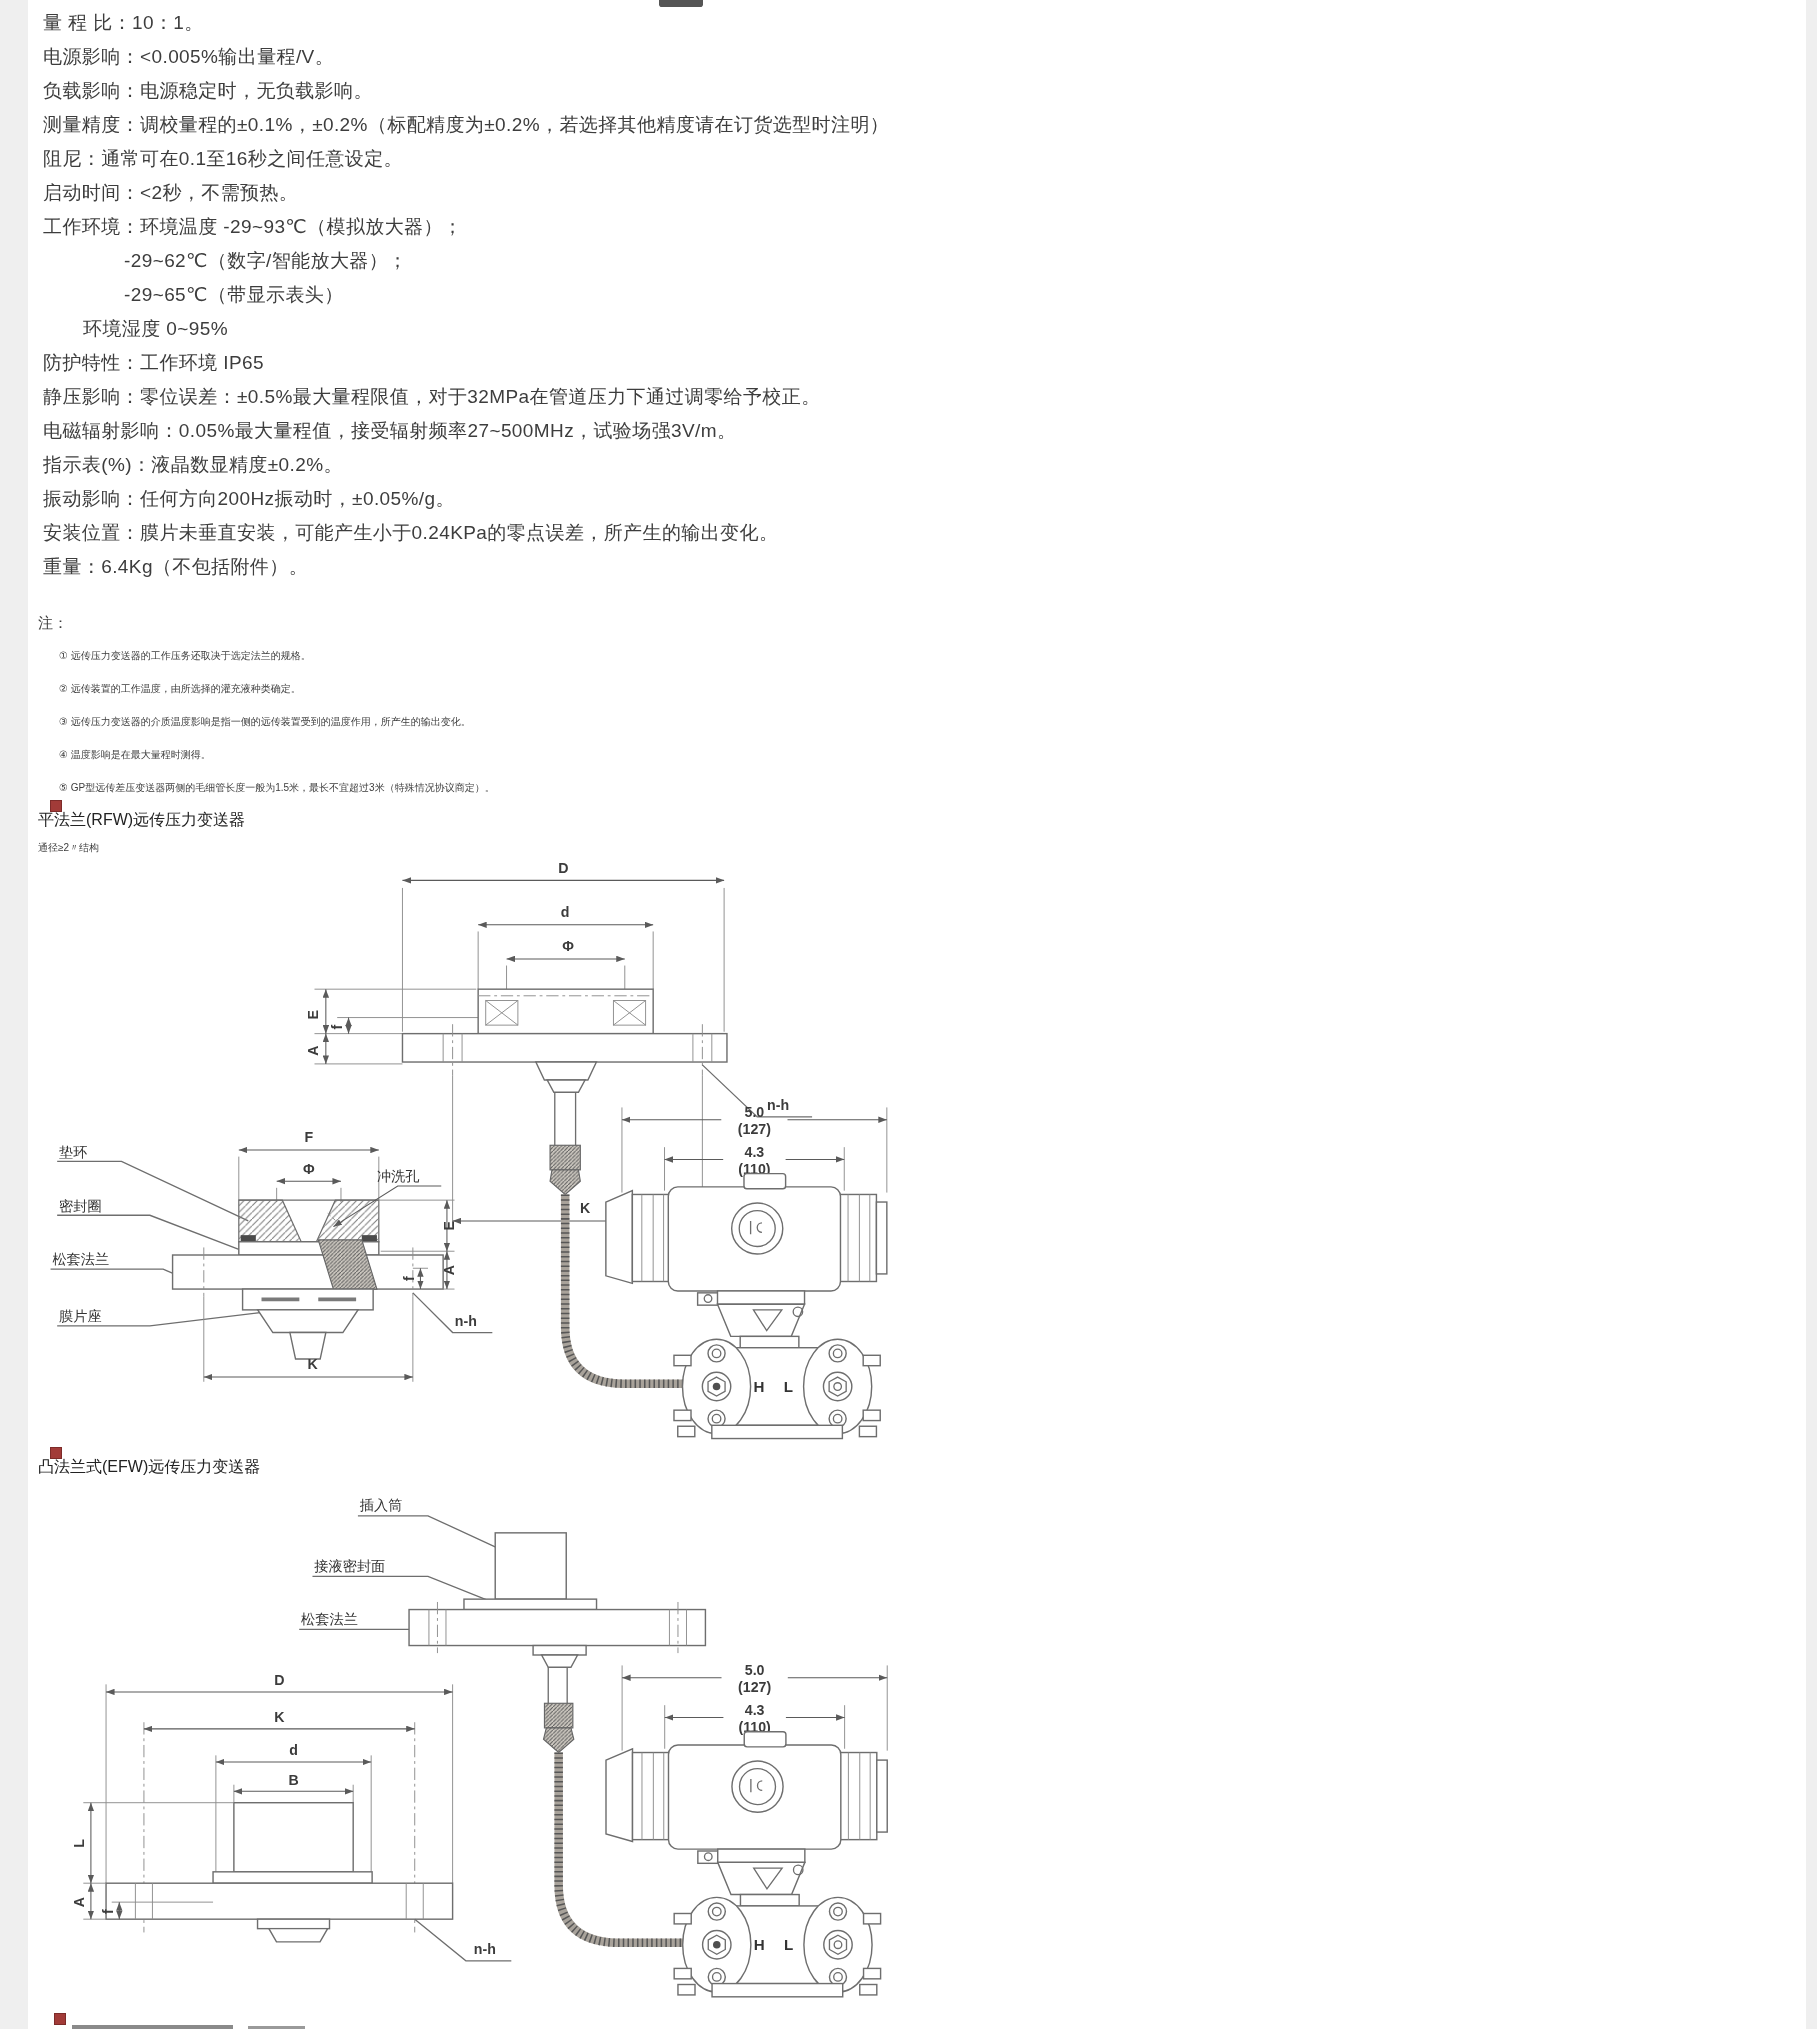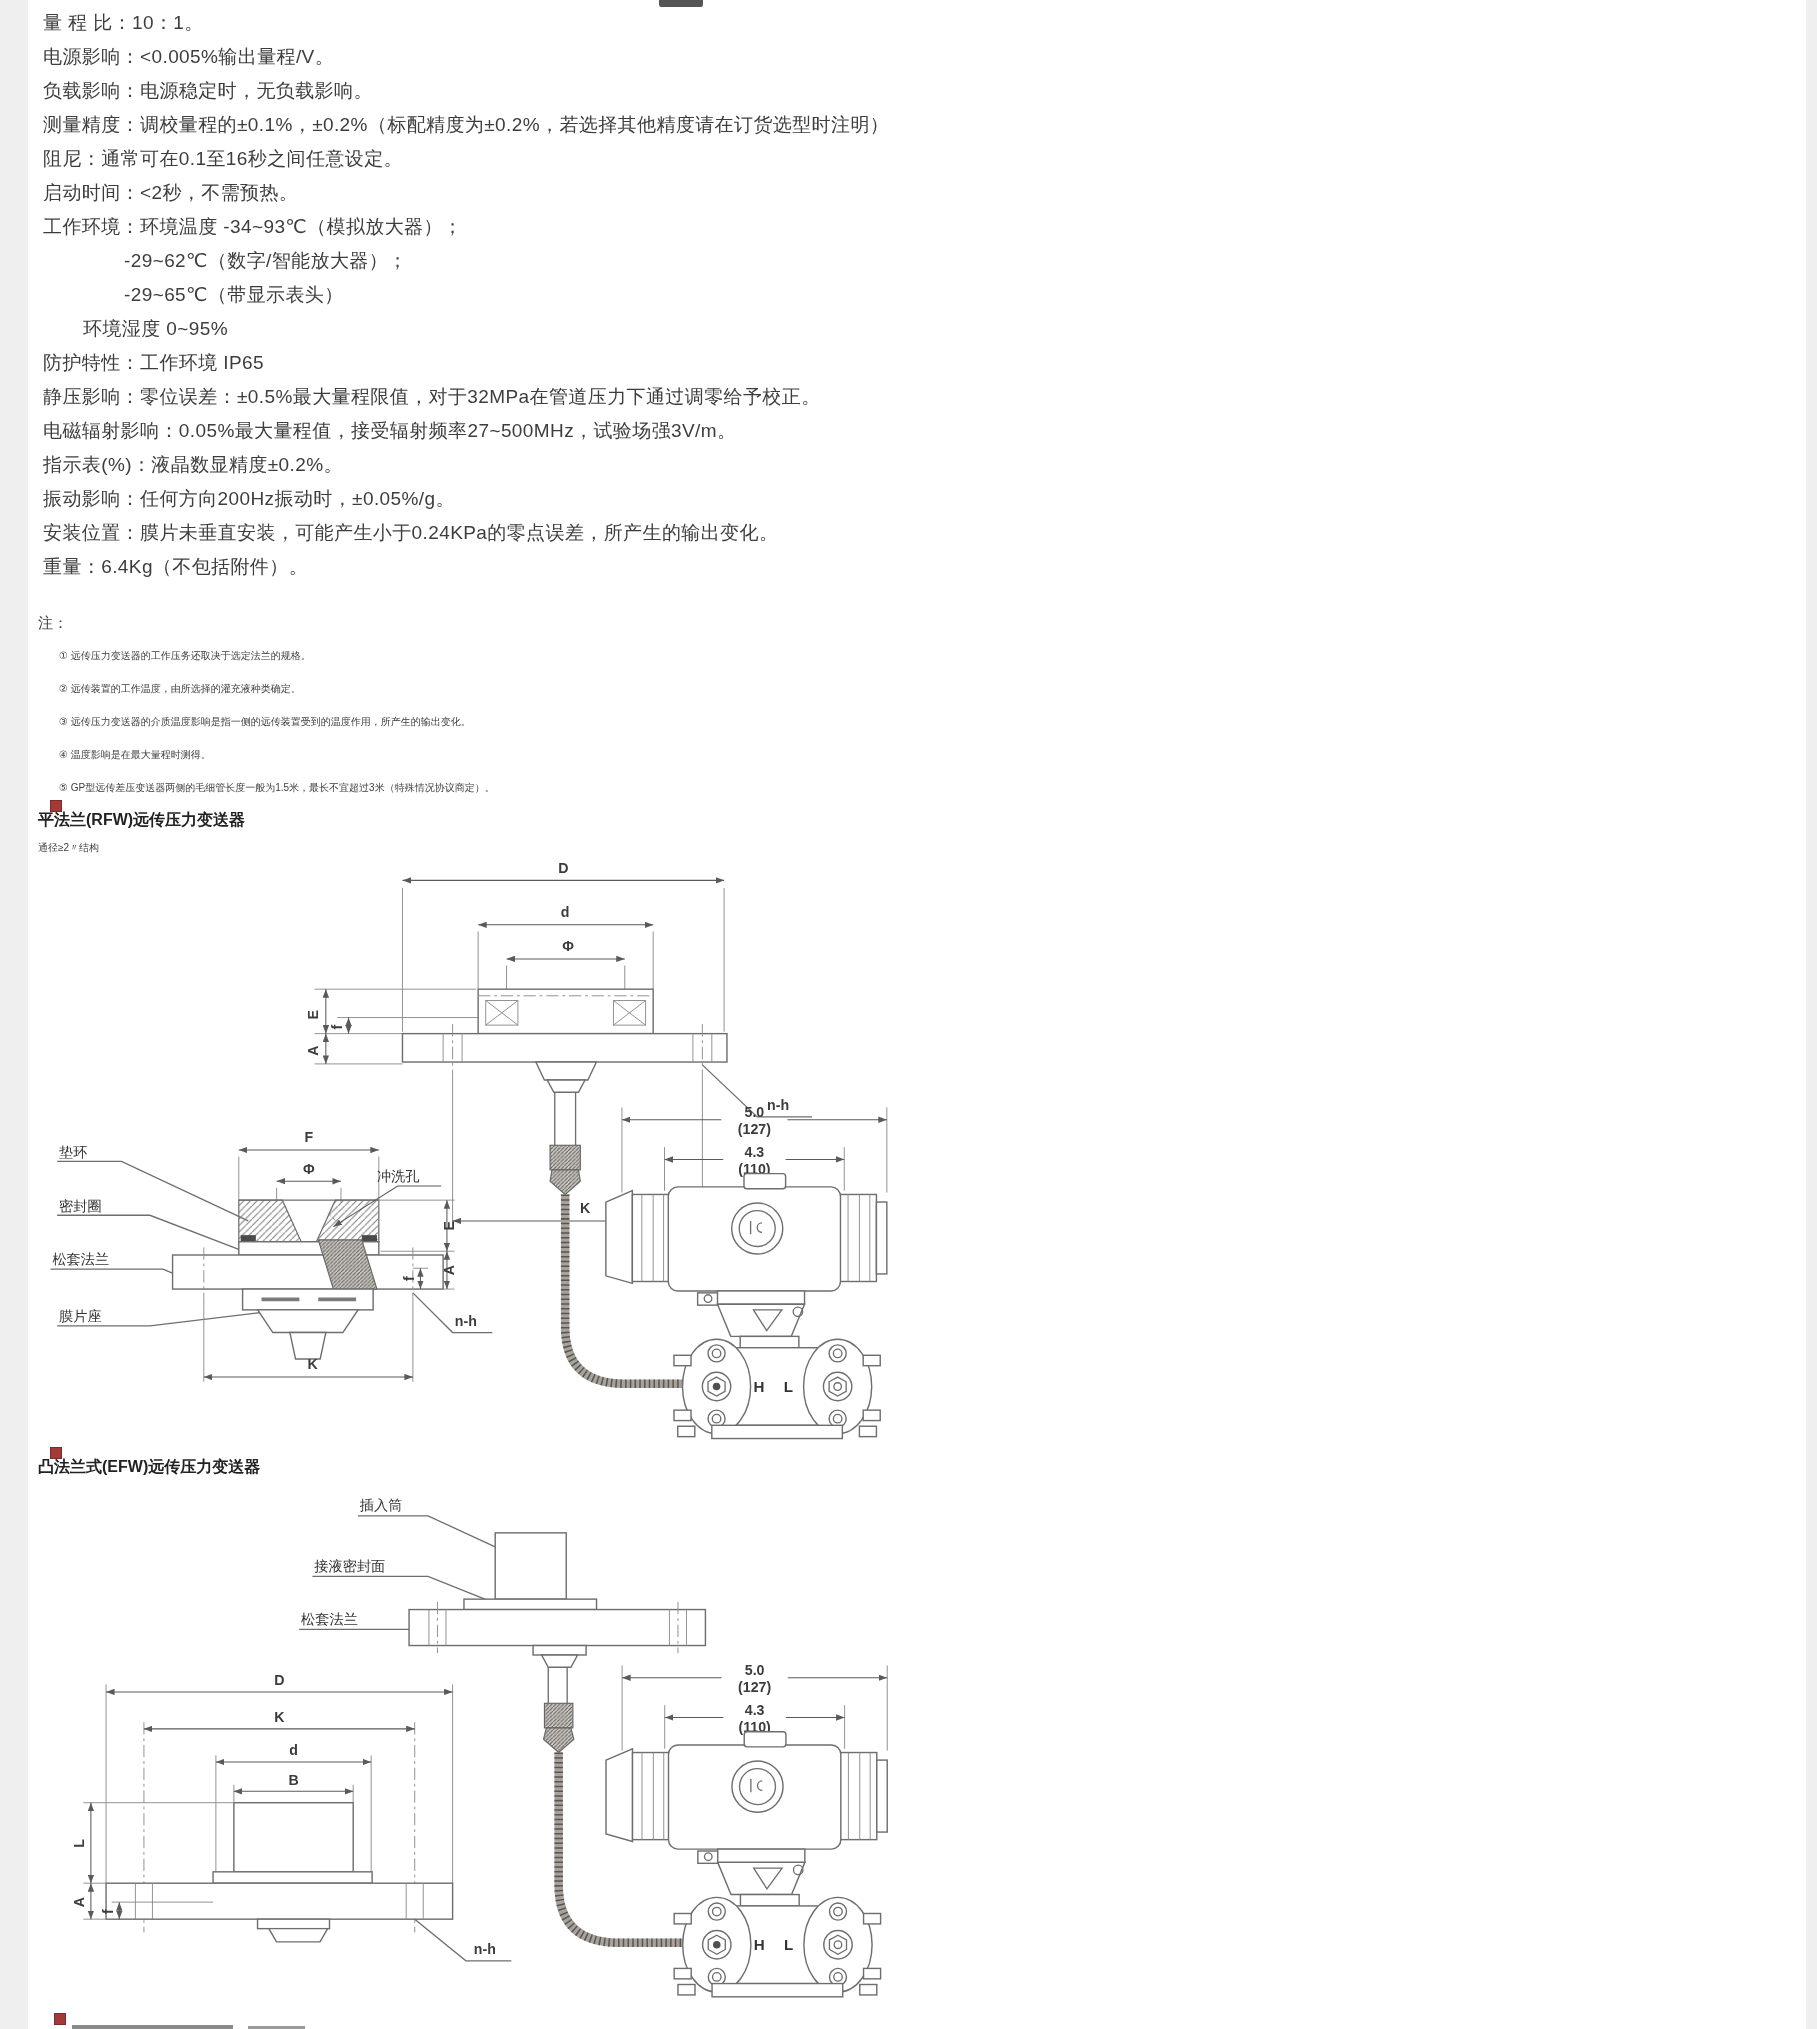--- a/index.html
+++ b/index.html
@@ -7,21 +7,21 @@
         font-family:"Liberation Sans","DejaVu Sans",sans-serif;color:#3d3d3d;}
   .edge{position:absolute;background:#efefef;}
   .specs{position:absolute;left:43px;top:5.7px;width:1344px;}
   .spec-line{height:34px;line-height:34px;font-size:19px;letter-spacing:0.4px;white-space:nowrap;}
   .ind1{padding-left:40px;}
   .ind2{padding-left:81px;}
   .notes{position:absolute;left:38px;top:606px;width:1344px;}
   .note-head{height:33px;line-height:33px;font-size:15px;}
   .note-item{height:33px;line-height:33px;font-size:10px;padding-left:21px;white-space:nowrap;}
   .sec-marker{position:absolute;width:9.5px;height:10.4px;background:#a23b38;border:0.9px solid #7d2b29;}
-  .sec-title{position:absolute;left:38px;font-size:16px;font-weight:bold;color:#222;white-space:nowrap;}
+  .sec-title{position:absolute;left:38px;font-size:16px;font-weight:normal;color:#222;white-space:nowrap;}
   .sec-sub{position:absolute;left:38px;font-size:10px;color:#3d3d3d;white-space:nowrap;}
   svg{position:absolute;left:0;}
   .ln{fill:#ffffff;stroke:#6e6e6e;stroke-width:1.5;}
   .lnn{fill:none;stroke:#6e6e6e;stroke-width:1.4;}
   .thin{fill:none;stroke:#8d8d8d;stroke-width:1;}
   .dim{stroke:#5a5a5a;stroke-width:1.1;fill:none;marker-start:url(#aS);marker-end:url(#aE);}
   .dimS{stroke:#5a5a5a;stroke-width:1.1;fill:none;marker-start:url(#aS);}
   .dimE{stroke:#5a5a5a;stroke-width:1.1;fill:none;marker-end:url(#aE);}
   .dd{fill:none;stroke:#8d8d8d;stroke-width:1;stroke-dasharray:13 4 3 4;}
   .dtx{font-size:15px;font-weight:bold;fill:#3c3c3c;text-anchor:middle;}
@@ -59,21 +59,21 @@
     </defs>
   </svg>
 
   <div class="specs">
     <div class="spec-line">量 程 比：10：1。</div>
     <div class="spec-line">电源影响：&lt;0.005%输出量程/V。</div>
     <div class="spec-line">负载影响：电源稳定时，无负载影响。</div>
     <div class="spec-line">测量精度：调校量程的±0.1%，±0.2%（标配精度为±0.2%，若选择其他精度请在订货选型时注明）</div>
     <div class="spec-line">阻尼：通常可在0.1至16秒之间任意设定。</div>
     <div class="spec-line">启动时间：&lt;2秒，不需预热。</div>
-    <div class="spec-line">工作环境：环境温度  -34~93℃（模拟放大器）；</div>
+    <div class="spec-line">工作环境：环境温度  -29~93℃（模拟放大器）；</div>
     <div class="spec-line ind2">-29~62℃（数字/智能放大器）；</div>
     <div class="spec-line ind2">-29~65℃（带显示表头）</div>
     <div class="spec-line ind1">环境湿度  0~95%</div>
     <div class="spec-line">防护特性：工作环境  IP65</div>
     <div class="spec-line">静压影响：零位误差：±0.5%最大量程限值，对于32MPa在管道压力下通过调零给予校正。</div>
     <div class="spec-line">电磁辐射影响：0.05%最大量程值，接受辐射频率27~500MHz，试验场强3V/m。</div>
     <div class="spec-line">指示表(%)：液晶数显精度±0.2%。</div>
     <div class="spec-line">振动影响：任何方向200Hz振动时，±0.05%/g。</div>
     <div class="spec-line">安装位置：膜片未垂直安装，可能产生小于0.24KPa的零点误差，所产生的输出变化。</div>
     <div class="spec-line">重量：6.4Kg（不包括附件）。</div>

